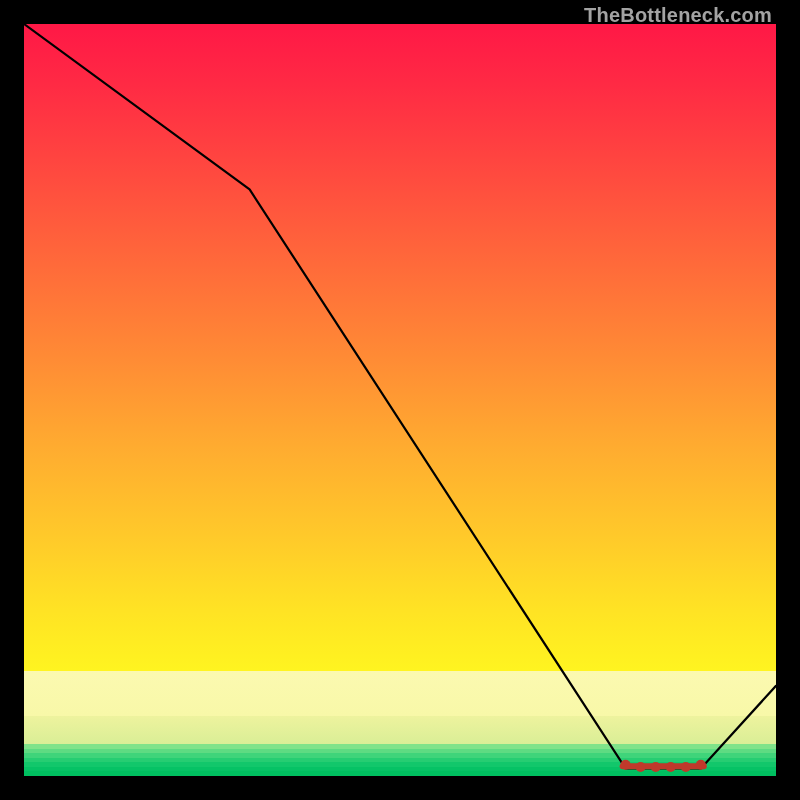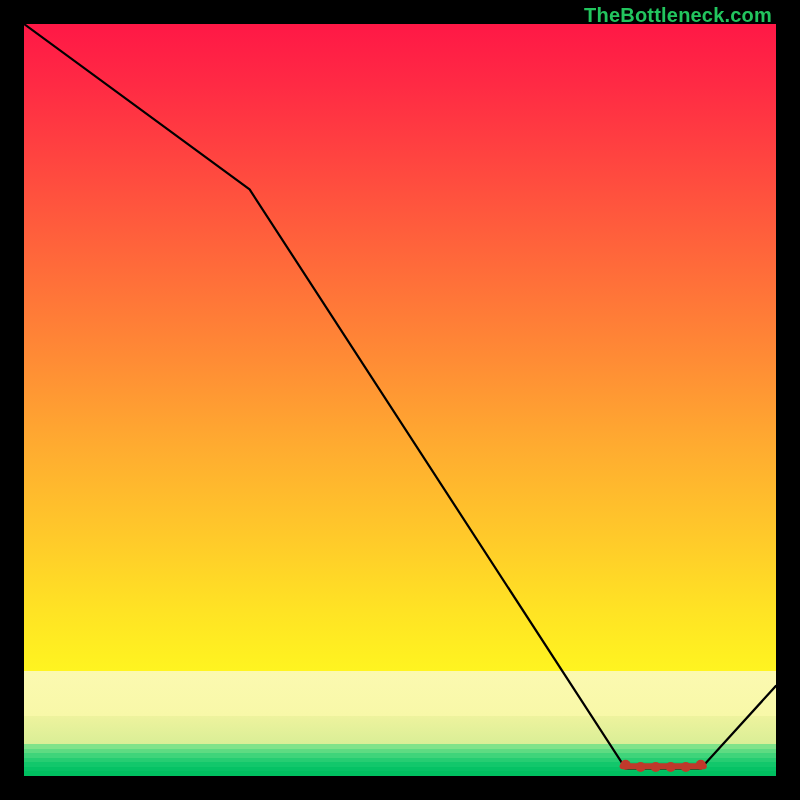--- a/index.html
+++ b/index.html
@@ -65,21 +65,21 @@
         #ffc92a 68%,
         #ffe324 78%,
         #fff420 86%,
         #fff420 100%
       );
   }
   .attribution {
     position: absolute;
     top: 4px;
     right: 28px;
-    color: #22c55e;
+    color: #a3a3a3;
     font-size: 20px;
     font-weight: 600;
     letter-spacing: 0.2px;
     user-select: none;
   }
   svg.overlay {
     position: absolute;
     left: 0;
     top: 0;
     width: 752px;

